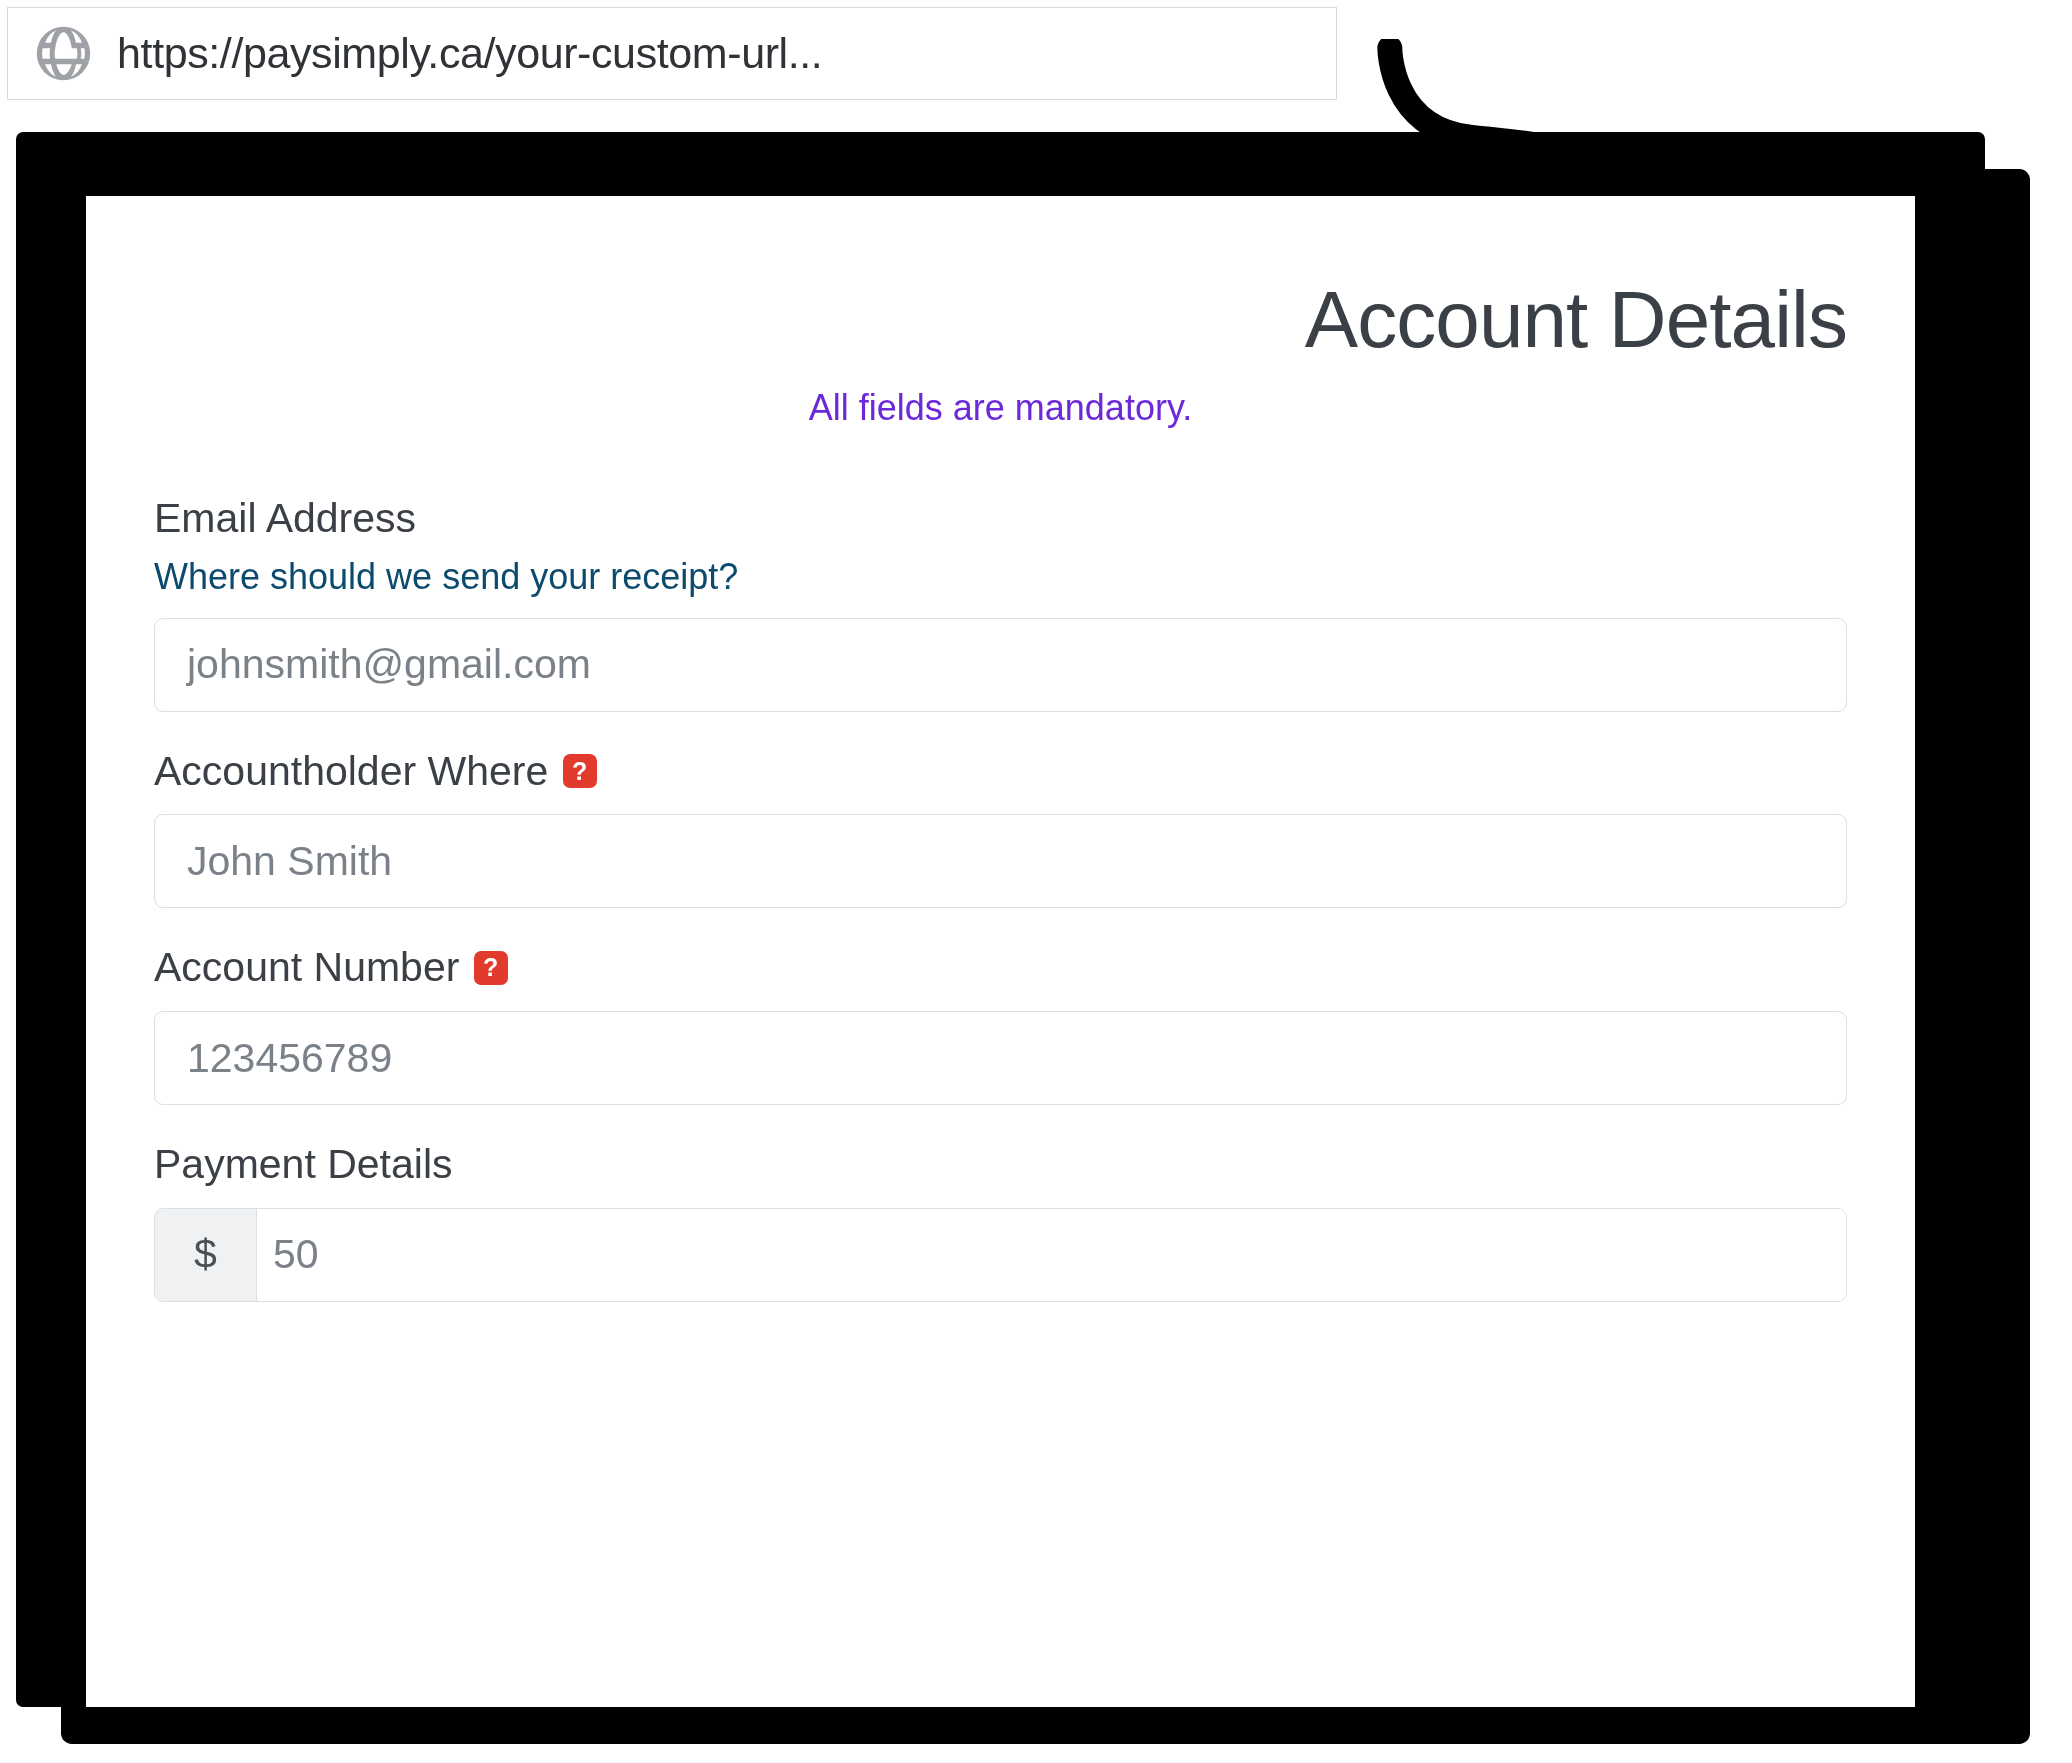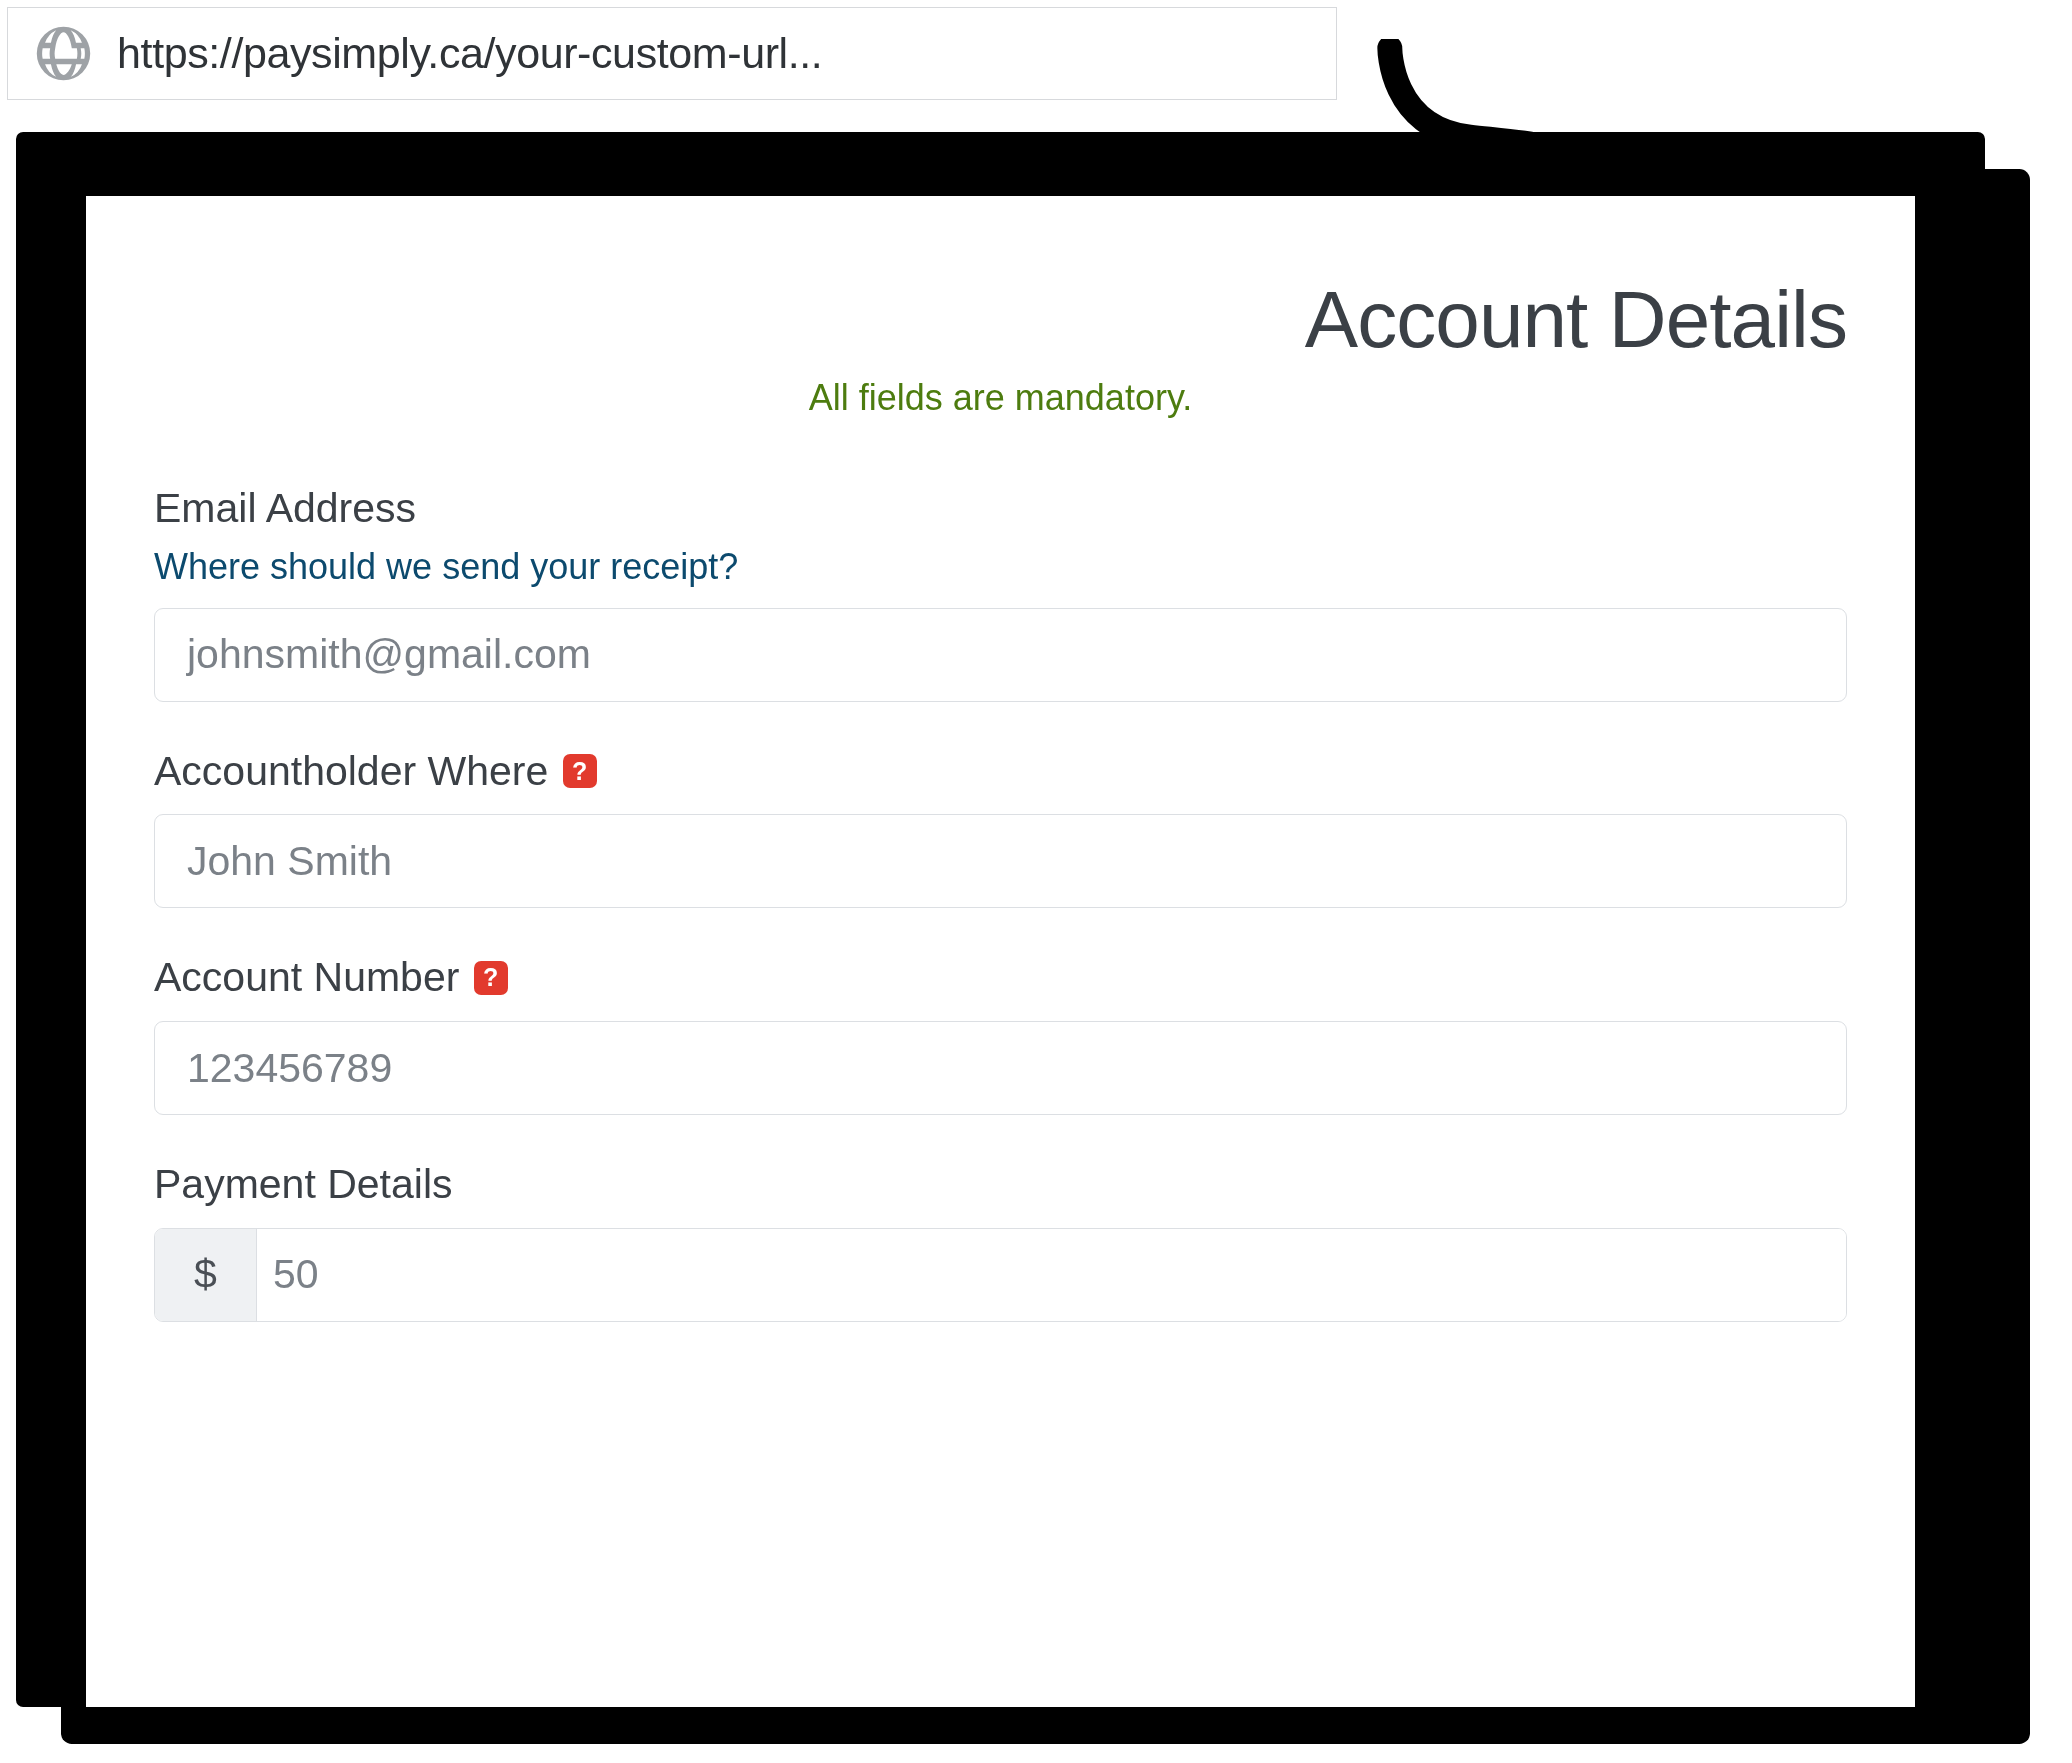--- a/index.html
+++ b/index.html
@@ -89,26 +89,26 @@
   .title {
     text-align: right;
     font-size: 80px;
     font-weight: 400;
     color: #3b4046;
     letter-spacing: -0.9px;
   }
   .subtitle {
     text-align: center;
     font-size: 36px;
-    color: #4d7c0f;
-    margin-top: 11px;
+    color: #6d28d9;
+    margin-top: 21px;
   }
 
   .form { margin-top: 66px; }
-  .field { margin-bottom: 46px; }
+  .field { margin-bottom: 36px; }
   .field-label {
     font-size: 41px;
     color: #3b4046;
     display: flex;
     align-items: center;
     gap: 14.3px;
   }
   .field-help {
     font-size: 36px;
     color: #0c4a6e;

